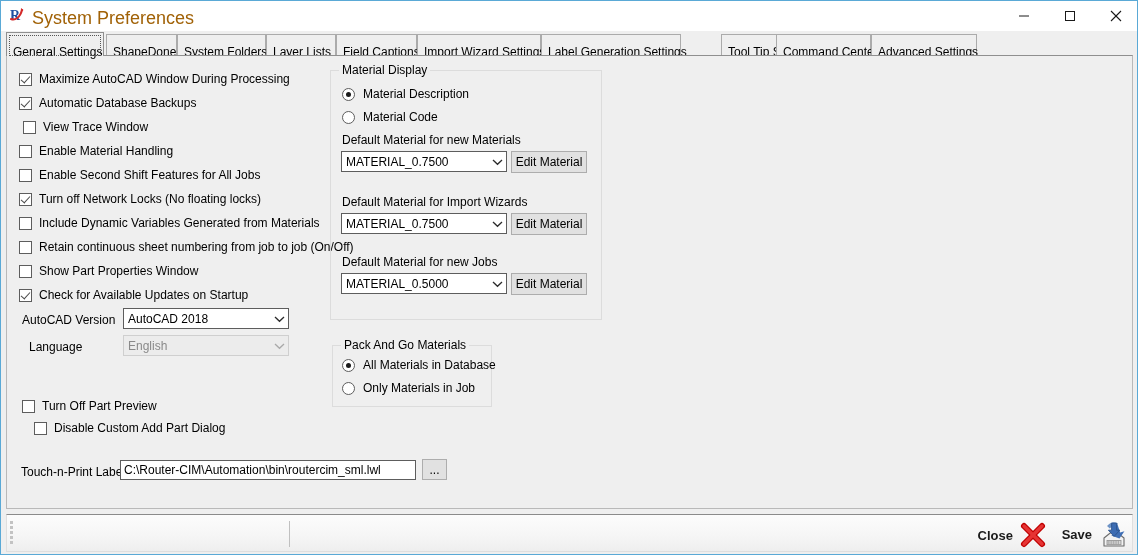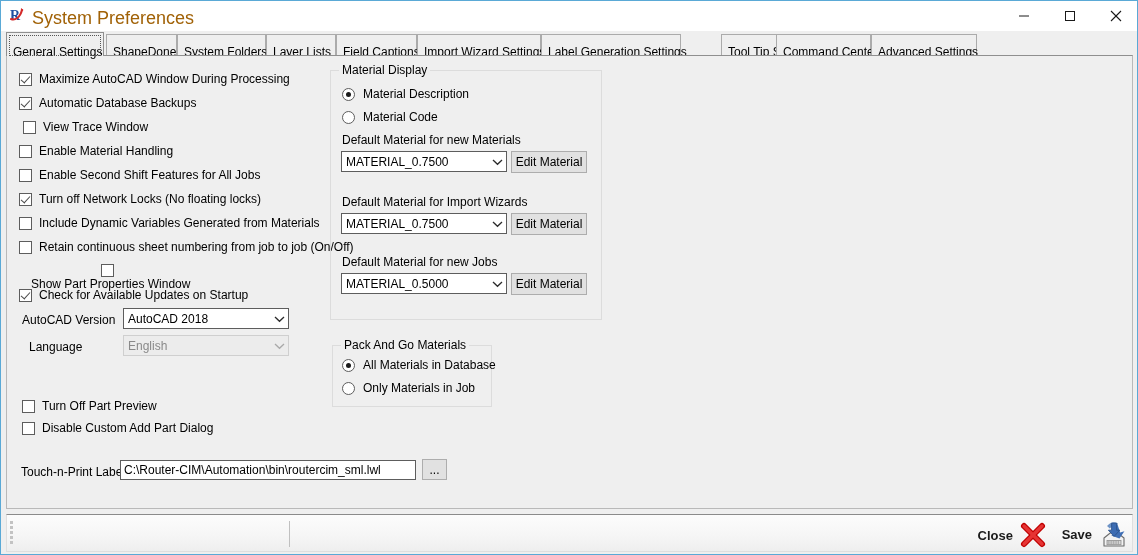--- a/index.html
+++ b/index.html
@@ -410,21 +410,21 @@
       <span class="chk-label">Turn off Network Locks (No floating locks)</span>
     </div>
     <div class="chk-row" style="left:12px;top:184px;">
       <span class="chk-box"></span>
       <span class="chk-label">Retain continuous sheet numbering from job to job (On/Off)</span>
     </div>
     <div class="chk-row" style="left:12px;top:160px;">
       <span class="chk-box"></span>
       <span class="chk-label">Include Dynamic Variables Generated from Materials</span>
     </div>
-    <div class="chk-row" style="left:24px;top:208px;flex-direction:column;">
+    <div class="chk-row" style="left:12px;top:208px;">
       <span class="chk-box"></span>
       <span class="chk-label">Show Part Properties Window</span>
     </div>
     <div class="chk-row" style="left:12px;top:232px;">
       <span class="chk-box checked"></span>
       <span class="chk-label">Check for Available Updates on Startup</span>
     </div>
 
     <span class="fld-label" style="left:15px;top:257px;">AutoCAD Version</span>
     <div class="combo" style="left:116px;top:252px;width:166px;">
@@ -443,21 +443,21 @@
         <svg width="11" height="8" viewBox="0 0 11 8">
             <path d="M1 2 L5.5 6.3 L10 2" fill="none" stroke="#a9a9a9" stroke-width="1.3"></path>
           </svg>
       </span>
     </div>
 
     <div class="chk-row" style="left:15px;top:343px;">
       <span class="chk-box"></span>
       <span class="chk-label">Turn Off Part Preview</span>
     </div>
-    <div class="chk-row" style="left:15px;top:365px;align-items:center;">
+    <div class="chk-row" style="left:27px;top:365px;align-items:center;">
       <span class="chk-box"></span>
       <span class="chk-label">Disable Custom Add Part Dialog</span>
     </div>
 
     <span class="fld-label" style="left:14px;top:409px;">Touch-n-Print Label</span>
     <div class="tinput" style="left:113px;top:404px;width:296px;">
       <span>C:\Router-CIM\Automation\bin\routercim_sml.lwl</span>
     </div>
     <div class="pbtn" style="left:415px;top:403px;width:25px;height:21px;">
       <span>...</span>

